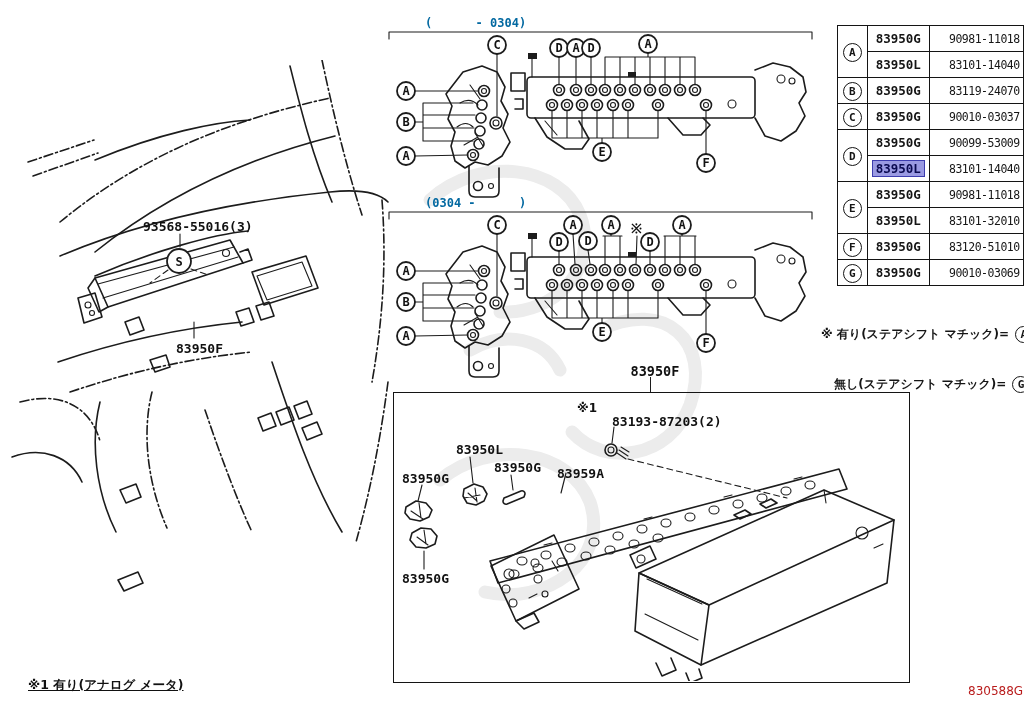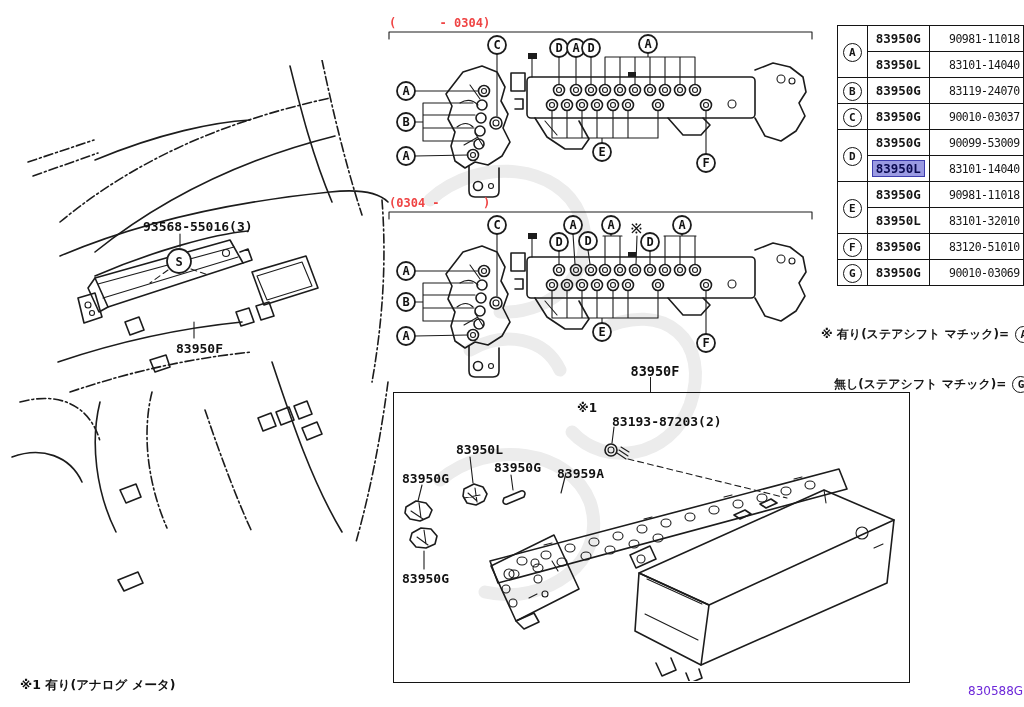--- a/index.html
+++ b/index.html
@@ -15,40 +15,40 @@
   .dsh { stroke-dasharray:6 4; }
   .fil { fill:#1c1c1c; stroke:none; }
   .wm  { fill:none; stroke:#ececec; stroke-width:13; stroke-linecap:round; }
 
   .callout circle { fill:#fff; stroke:#1c1c1c; stroke-width:1.8; }
   .callout text, .svgtext { font-family:"DejaVu Sans Mono", monospace; font-weight:bold; fill:#111; }
   .callout text { font-size:12px; text-anchor:middle; }
   .svgtext { font-size:13px; }
 
   .part-label { position:absolute; font:bold 13px "DejaVu Sans Mono", monospace; white-space:nowrap; color:#111; }
-  .date-label { position:absolute; font:bold 12px "DejaVu Sans Mono", monospace; white-space:pre; color:#ef4444; }
+  .date-label { position:absolute; font:bold 12px "DejaVu Sans Mono", monospace; white-space:pre; color:#0369a1;margin-left:36px; }
 
   
   .parts-table { position:absolute; left:837px; top:25px; border-collapse:collapse;
                  font-family:"DejaVu Sans Mono", monospace; }
   .parts-table td { border:1.4px solid #141414; height:26px; text-align:center; vertical-align:middle; background:#fff; }
   .parts-table td.lt  { width:30px; }
   .parts-table td.code{ width:62px; font-weight:bold; font-size:12.5px; }
   .parts-table td.num { width:95px; font-size:11.5px; letter-spacing:-0.5px;padding-left:16px; }
   .circle-letter { display:inline-flex; width:19px; height:19px; border:1.7px solid #141414; border-radius:50%;
                    align-items:center; justify-content:center;
                    font:bold 11px "DejaVu Sans Mono", monospace; background:#fff; }
   .hl { background:#9a9ae2; border:1px solid #3c3cae; color:#0a0a50; padding:0 3px; display:inline-block; }
 
   .legend { font-weight:bold; font-size:12px; white-space:pre; }
   .legend .row { display:flex; align-items:center; height:22px; }
   .legend .circle-letter { width:17px; height:17px; margin-left:2px; }
 
   .note-text { position:absolute; font-weight:bold; font-size:12.5px; white-space:pre; color:#111; }
-  .doc-code { position:absolute; font:12px "DejaVu Sans", sans-serif; color:#6d28d9; }
+  .doc-code { position:absolute; font:12px "DejaVu Sans", sans-serif; color:#b91c1c; }
 
   .exploded-box { position:absolute; left:393px; top:392px; width:517px; height:291px;
                   border:1.4px solid #141414; background:transparent; }
   .tick { position:absolute; background:#1c1c1c; }
 </style>
 </head>
 <body>
 
 <svg class="abs" style="left:0;top:0;" width="1024" height="707" viewBox="0 0 1024 707">
   <path class="wm" d="M430,200 C480,155 560,165 580,215 C600,268 555,315 500,312"></path>
@@ -459,14 +459,14 @@
 
   <div class="part-label" style="left:175px;top:8px;width:36px;text-align:center;font-family:'DejaVu Sans',sans-serif;font-size:12px;">※1</div>
   <div class="part-label" style="left:195px;top:21px;margin-left:23px;">83193-87203(2)</div>
   <div class="part-label" style="left:62px;top:49px;">83950L</div>
   <div class="part-label" style="left:100px;top:67px;">83950G</div>
   <div class="part-label" style="left:163px;top:65px;margin-top:8px;">83959A</div>
   <div class="part-label" style="left:8px;top:78px;">83950G</div>
   <div class="part-label" style="left:8px;top:178px;">83950G</div>
 </div>
 
-<div class="note-text" style="left:20px;top:677px;">※1 有り(アナログ メータ)</div>
+<div class="note-text" style="left:28px;top:677px;text-decoration:underline;">※1 有り(アナログ メータ)</div>
 <div class="doc-code" style="left:968px;top:684px;">830588G</div>
 
 </body></html>

